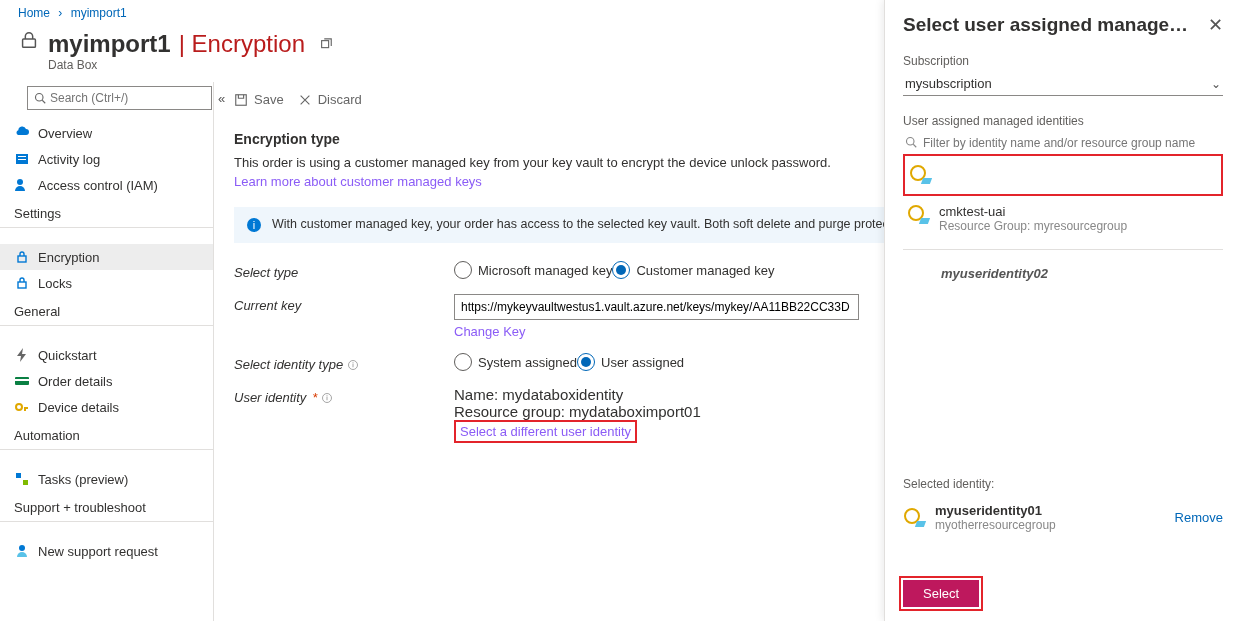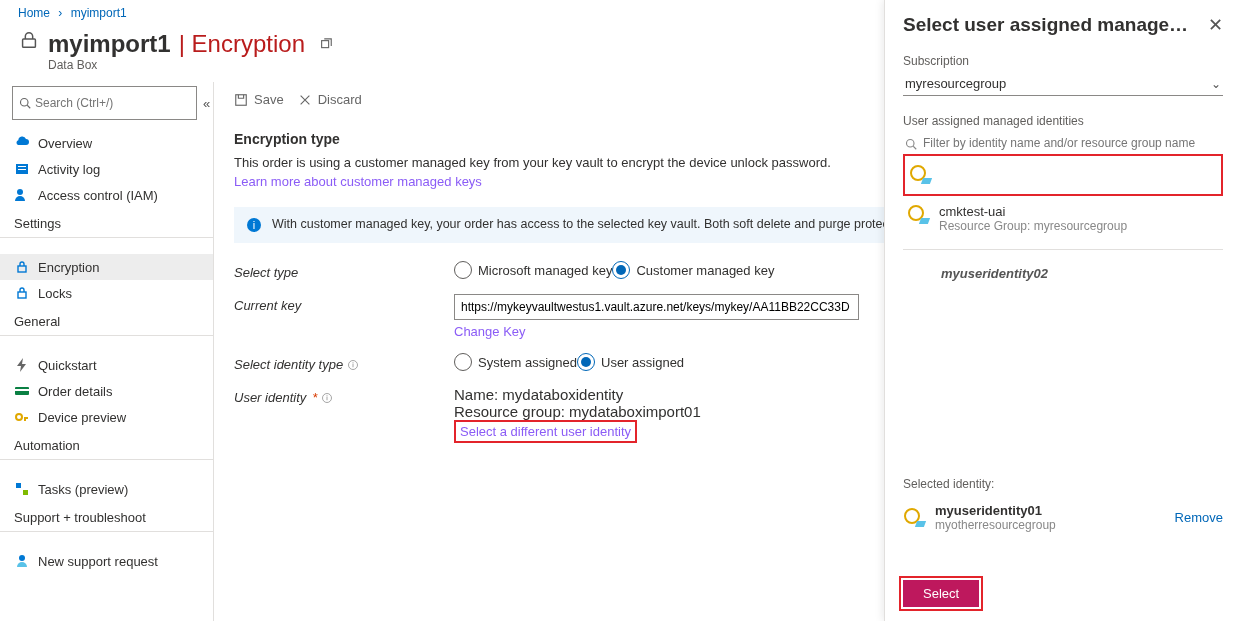--- a/index.html
+++ b/index.html
@@ -15,21 +15,21 @@
   .page-title { font-size: 24px; font-weight: 600; }
   .page-subtitle { font-size: 24px; font-weight: 400; color: #b91c1c; }
   .sub-label { font-size: 12px; color: #605e5c; padding: 0 18px 10px 48px; }
   .copy-icon { width: 14px; height: 14px; color: #666; margin-left: 6px; cursor: pointer; }
 
   .body-row { display: flex; flex: 1; min-height: 0; }
 
   
   .sidebar { width: 214px; border-right: 1px solid #e1dfdd; padding: 4px 0 0 0; }
   .search-row { display:flex; align-items:center; padding: 0 12px 10px; gap: 6px; }
-  .search-box { flex:1; display:flex; align-items:center; border: 1px solid #8a8886; height: 34px; padding: 0 6px; gap: 4px; }
+  .search-box { flex:1; display:flex; align-items:center; border: 1px solid #8a8886; height: 24px; padding: 0 6px; gap: 4px; margin-left: 15px; }
   .search-box input { border:none; outline:none; font-size: 12px; flex:1; }
   .collapse-chevron { width:12px; color:#555; cursor:pointer; }
 
   .nav-group-title { font-size: 13px; font-weight: 400; color: #323130; padding: 8px 14px 6px; border-bottom: 1px solid #e1dfdd; margin-bottom:16px;}
   .nav-item { display:flex; align-items:center; gap:8px; padding: 5px 14px; cursor:pointer; font-size:13px; }
   .nav-item.selected { background:#ededed; }
   .nav-icon { width:16px; height:16px; flex-shrink:0; }
 
   
   .content { flex:1; padding: 10px 20px; overflow:hidden; }
@@ -58,21 +58,21 @@
   .highlight-red { border:2px solid #e3242b; display:inline-block; padding:2px 4px; }
 
   
   .panel { position:absolute; top:0; right:0; width:357px; height:100%; background:#fff; border-left:1px solid #e1dfdd; box-shadow:-2px 0 8px rgba(0,0,0,.08); padding: 14px 18px; display:flex; flex-direction:column; }
   .panel-header { display:flex; justify-content:space-between; align-items:center; }
   .panel-title { font-size:19px; font-weight:600; }
   .close-x { font-size:18px; color:#555; cursor:pointer; }
   .field-label { font-size:12px; color:#605e5c; margin-top:18px; margin-bottom:4px; }
   .dropdown { display:flex; justify-content:space-between; align-items:center; border-bottom:1px solid #8a8886; padding:4px 2px; font-size:13px; }
   .chevron-down { font-size:12px; color:#555;}
-  .filter-box { display:flex; align-items:flex-end; gap:6px; padding:4px 2px; color:#767676; font-size:12px; border-bottom:0;}
+  .filter-box { display:flex; align-items:flex-start; gap:6px; padding:4px 2px; color:#767676; font-size:12px; border-bottom:0;}
   .identity-item { display:flex; gap:10px; padding:8px 4px; cursor:pointer; align-items:flex-start;}
   .identity-item.sel { border:2px solid #e3242b; }
   .identity-name { font-size:13px; font-weight:400; color:#323130;}
   .identity-sub { font-size:12px; color:#888;}
   .italic-id { font-style:italic; font-weight:600; color:#555; padding: 16px 0 0 38px;}
   .selected-block { margin-top:auto; }
   .selected-row { display:flex; align-items:center; gap:10px; padding:8px 0; justify-content:space-between; }
   .sel-left { display:flex; gap:10px; align-items:center;}
   .remove-link { color:#0067b8; cursor:pointer; font-size:13px;}
   .select-btn-wrap { margin-top:40px; }
@@ -173,21 +173,21 @@
             <rect x="1" y="4" width="14" height="8" rx="1" fill="#0a8043"></rect>
             <rect x="1" y="6" width="14" height="2" fill="#fff"></rect>
           </svg>
         <span>Order details</span>
       </div>
       <div class="nav-item">
         <svg class="nav-icon" viewBox="0 0 16 16">
             <circle cx="5" cy="8" r="3" fill="none" stroke="#e0a800" stroke-width="2"></circle>
             <path d="M8 8h6v2h-2v2h-2V8" fill="#e0a800"></path>
           </svg>
-        <span>Device preview</span>
+        <span>Device details</span>
       </div>
 
       <div class="nav-group-title">Automation</div>
       <div class="nav-item">
         <svg class="nav-icon" viewBox="0 0 16 16">
             <rect x="2" y="2" width="5" height="5" fill="#0078d4"></rect>
             <rect x="9" y="9" width="5" height="5" fill="#7fba00"></rect>
           </svg>
         <span>Tasks (preview)</span>
       </div>
@@ -295,21 +295,21 @@
 </div>
 
 <div class="panel">
   <div class="panel-header">
     <div class="panel-title">Select user assigned manage…</div>
     <div class="close-x">✕</div>
   </div>
 
   <div class="field-label">Subscription</div>
   <div class="dropdown">
-    <span>myresourcegroup</span>
+    <span>mysubscription</span>
     <span class="chevron-down">⌄</span>
   </div>
 
   <div class="field-label">User assigned managed identities</div>
   <div class="filter-box">
     <svg width="12" height="12" viewBox="0 0 16 16" fill="none" stroke="#888" stroke-width="1.5">
         <circle cx="7" cy="7" r="5"></circle>
         <path d="M11 11l4 4"></path>
       </svg>
     <span>Filter by identity name and/or resource group name</span>

